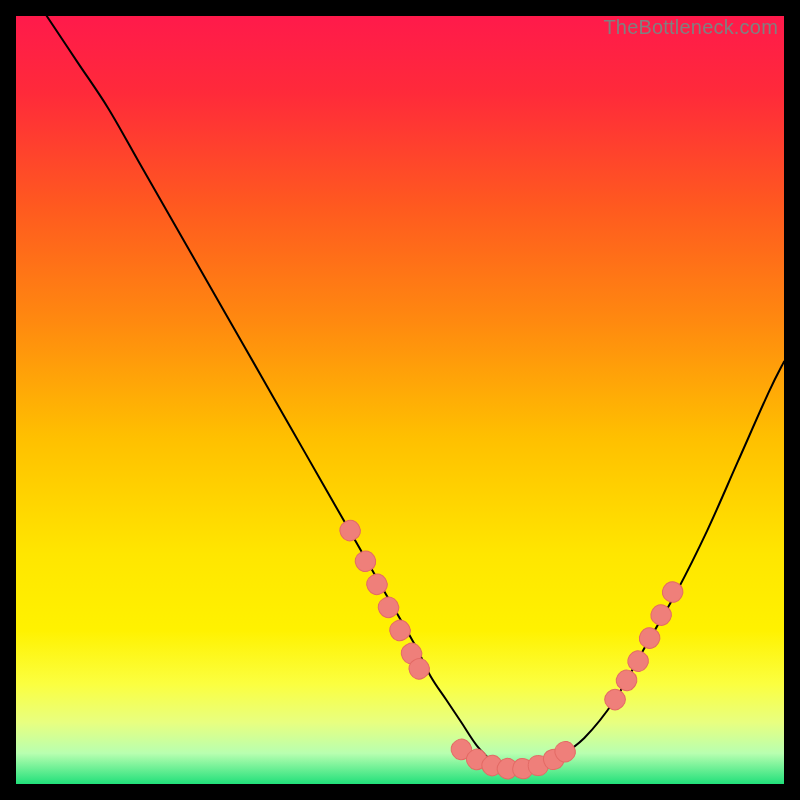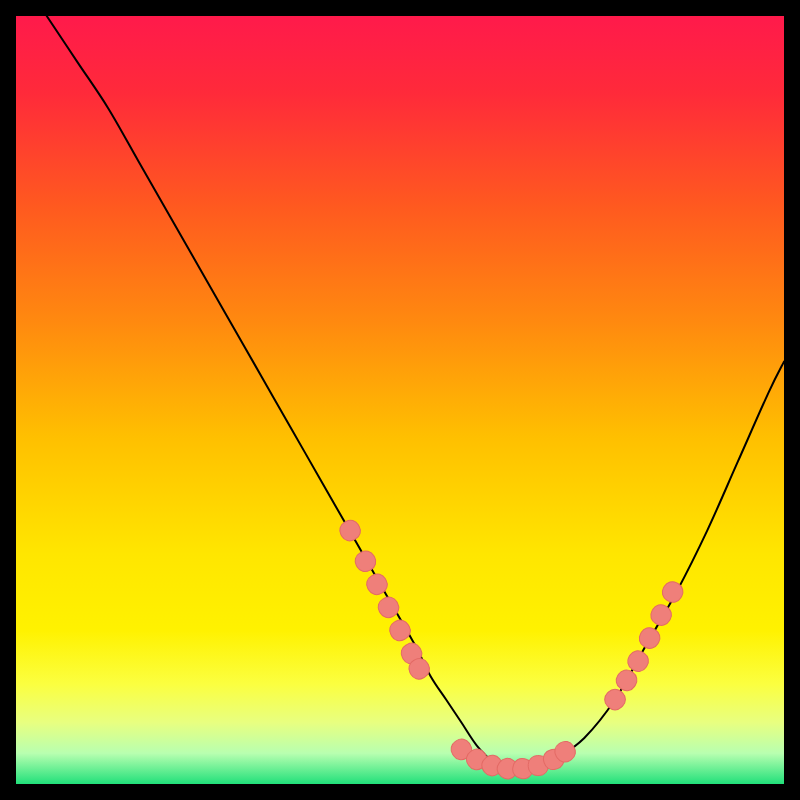--- a/index.html
+++ b/index.html
@@ -76,13 +76,14 @@
         <rect x="-9.984000000000002" y="-9.984000000000002" width="19.968000000000004" height="19.968000000000004" rx="9.076363636363638" fill="#ef7f7a" stroke="#e36a65" stroke-width="1" transform="translate(537.5999999999999 743.424) rotate(-14.03624346792643)"></rect>
         <rect x="-9.984000000000002" y="-9.984000000000002" width="19.968000000000004" height="19.968000000000004" rx="9.076363636363638" fill="#ef7f7a" stroke="#e36a65" stroke-width="1" transform="translate(549.12 735.744) rotate(-33.690067525979856)"></rect>
         <rect x="-9.984000000000002" y="-9.984000000000002" width="19.968000000000004" height="19.968000000000004" rx="9.076363636363638" fill="#ef7f7a" stroke="#e36a65" stroke-width="1" transform="translate(599.04 683.52) rotate(-45)"></rect>
         <rect x="-9.984000000000002" y="-9.984000000000002" width="19.968000000000004" height="19.968000000000004" rx="9.076363636363638" fill="#ef7f7a" stroke="#e36a65" stroke-width="1" transform="translate(610.5600000000001 664.3199999999999) rotate(-56.30993247402018)"></rect>
         <rect x="-9.984000000000002" y="-9.984000000000002" width="19.968000000000004" height="19.968000000000004" rx="9.076363636363638" fill="#ef7f7a" stroke="#e36a65" stroke-width="1" transform="translate(622.08 645.12) rotate(-56.30993247402018)"></rect>
         <rect x="-9.984000000000002" y="-9.984000000000002" width="19.968000000000004" height="19.968000000000004" rx="9.076363636363638" fill="#ef7f7a" stroke="#e36a65" stroke-width="1" transform="translate(633.5999999999999 622.0799999999999) rotate(-60.25511870305776)"></rect>
         <rect x="-9.984000000000002" y="-9.984000000000002" width="19.968000000000004" height="19.968000000000004" rx="9.076363636363638" fill="#ef7f7a" stroke="#e36a65" stroke-width="1" transform="translate(645.12 599.04) rotate(-60.25511870305776)"></rect>
         <rect x="-9.984000000000002" y="-9.984000000000002" width="19.968000000000004" height="19.968000000000004" rx="9.076363636363638" fill="#ef7f7a" stroke="#e36a65" stroke-width="1" transform="translate(656.64 576) rotate(-60.25511870305776)"></rect>
       </g>
   </svg>
+  <div class="watermark">TheBottleneck.com</div>
 </div>
 
 </body></html>

